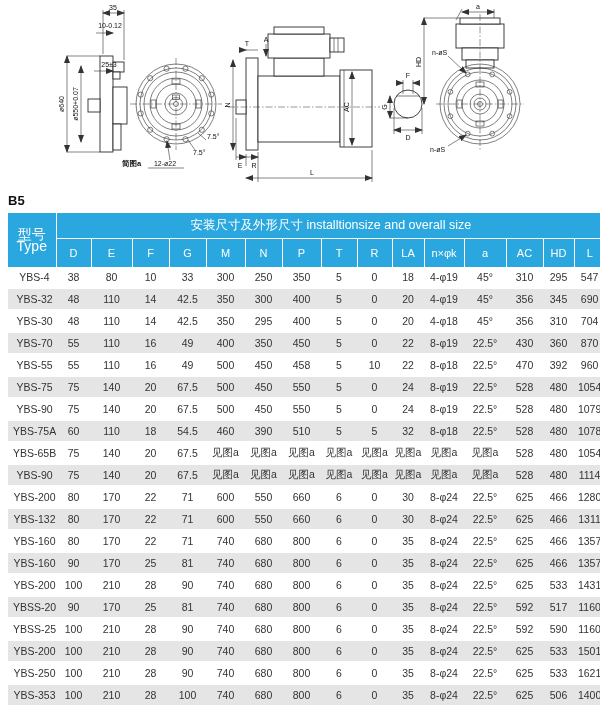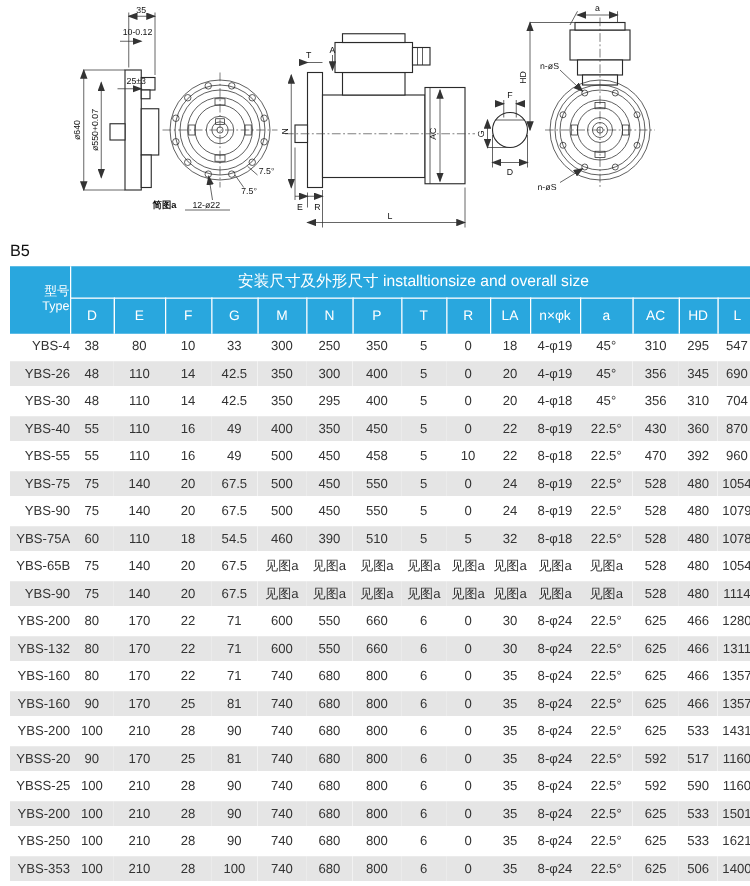--- a/index.html
+++ b/index.html
@@ -13,44 +13,44 @@
   
   .drawing-wrap { width:600px; height:190px; }
   svg .outline { fill:#ffffff; stroke:#2a2a2a; stroke-width:0.9; }
   svg .thin    { fill:none; stroke:#2a2a2a; stroke-width:0.6; }
   svg .dimline { fill:none; stroke:#333; stroke-width:0.6; }
   svg .center  { fill:none; stroke:#444; stroke-width:0.55; stroke-dasharray:7 2 1.5 2; }
   svg text.dim { font-family:"Liberation Sans",sans-serif; font-size:7px; fill:#111; }
   svg text.cap { font-family:"Liberation Sans",sans-serif; font-size:7.5px; fill:#111; font-weight:bold; }
 
   
-  .b5-label { margin:3px 0 5px 8px; font-size:13px; font-weight:normal; color:#111; }
+  .b5-label { margin:3px 0 5px 8px; font-size:13px; font-weight:bold; color:#111; }
 
   
   table.spec {
     border-collapse:collapse; table-layout:fixed;
     width:584px; margin:0 8px;
   }
   .spec thead th {
     background:#29a7de; color:#ffffff; font-weight:normal;
     padding:0; vertical-align:middle; text-align:center;
   }
   .spec th.title-th {
     height:25px; font-size:12.5px;
     border-left:1px solid #fff; border-bottom:1px solid #fff;
   }
-  .spec th.type-th { font-size:10px; line-height:12px;text-align:right; }
+  .spec th.type-th { font-size:14px; line-height:12px; }
   .spec th.col-th { height:28px; font-size:11px; border-left:1px solid #fff; }
   .spec tbody td {
     height:20px; padding:0; text-align:center;
     font-size:10.5px; color:#333; white-space:nowrap; overflow:hidden;
   }
   .spec tbody tr { border-bottom:2px solid #ffffff; background:#ffffff; }
   .spec tbody tr.alt { background:#e5e5e5; }
-  .spec tbody td.type-cell { text-align:right; padding-left:5px;margin-left:35px; }
+  .spec tbody td.type-cell { text-align:center; padding-left:5px;margin-left:35px; }
 </style>
 </head>
 <body>
 
 <div class="page">
 
   <div class="drawing-wrap">
     <svg width="600" height="190" viewBox="0 0 600 190" xmlns="http://www.w3.org/2000/svg">
       <defs>
         <marker id="arr" markerWidth="8" markerHeight="6" refX="7" refY="3" orient="auto" markerUnits="userSpaceOnUse">
@@ -289,21 +289,21 @@
           <td>5</td>
           <td>0</td>
           <td>18</td>
           <td>4-φ19</td>
           <td>45°</td>
           <td>310</td>
           <td>295</td>
           <td>547</td>
         </tr>
         <tr class="alt">
-          <td class="type-cell">YBS-26</td>
+          <td class="type-cell">YBS-32</td>
           <td>48</td>
           <td>110</td>
           <td>14</td>
           <td>42.5</td>
           <td>350</td>
           <td>300</td>
           <td>400</td>
           <td>5</td>
           <td>0</td>
           <td>20</td>
@@ -325,21 +325,21 @@
           <td>5</td>
           <td>0</td>
           <td>20</td>
           <td>4-φ18</td>
           <td>45°</td>
           <td>356</td>
           <td>310</td>
           <td>704</td>
         </tr>
         <tr class="alt">
-          <td class="type-cell">YBS-40</td>
+          <td class="type-cell">YBS-70</td>
           <td>55</td>
           <td>110</td>
           <td>16</td>
           <td>49</td>
           <td>400</td>
           <td>350</td>
           <td>450</td>
           <td>5</td>
           <td>0</td>
           <td>22</td>

